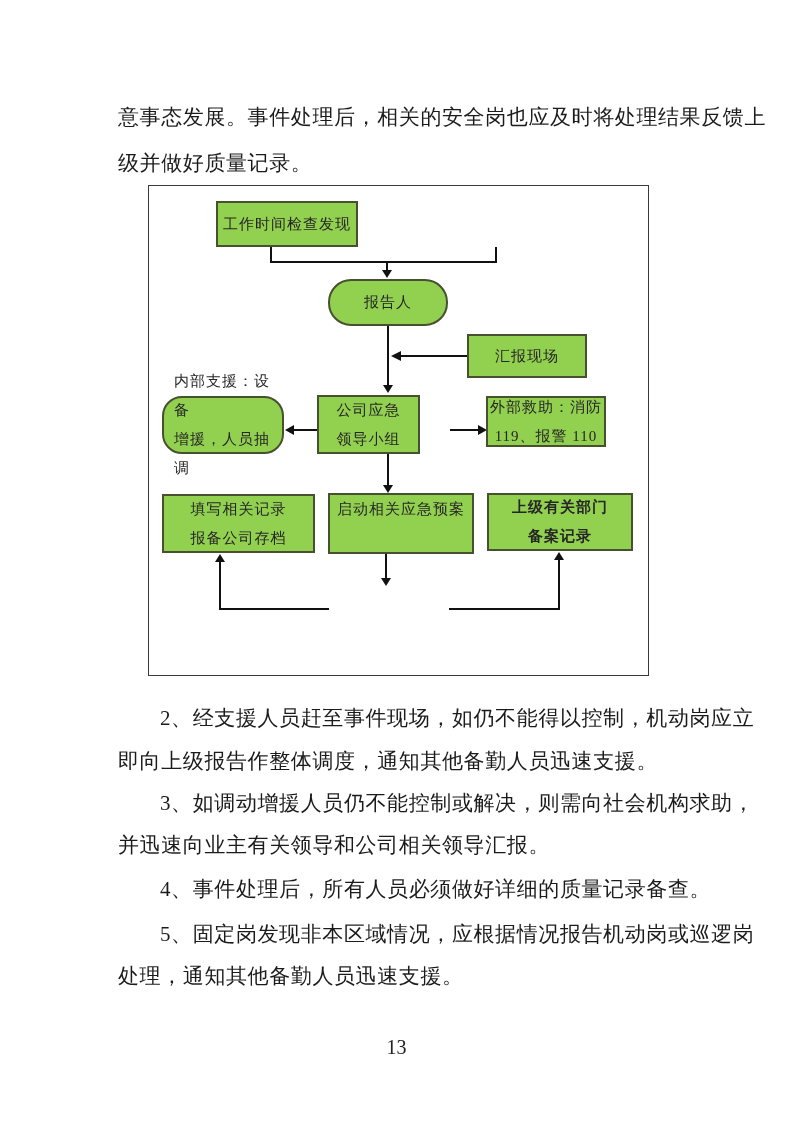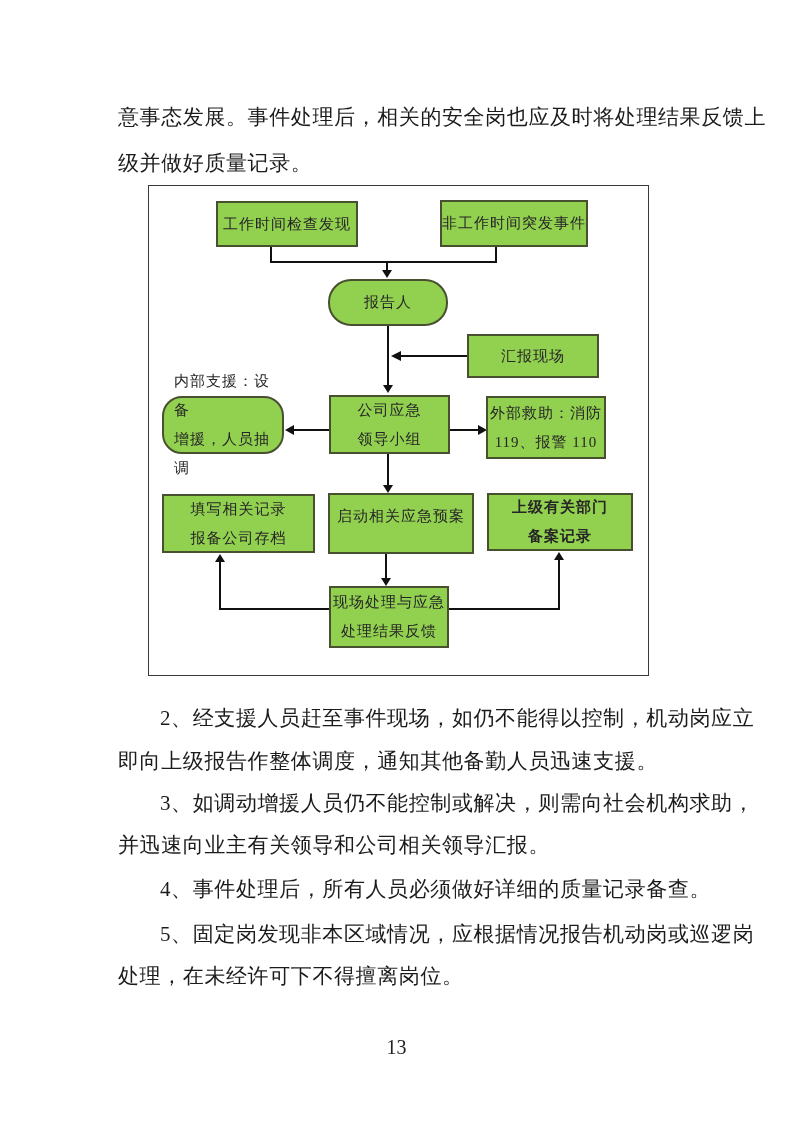--- a/index.html
+++ b/index.html
@@ -63,28 +63,28 @@
     letter-spacing: 1px;
     color: #262626;
     white-space: pre-line;
     font-family: "Liberation Serif", "DejaVu Serif", serif;
     z-index: 2;
   }
   
   .n-work      { left: 67px;  top: 15px;  width: 142px; height: 46px; }
   .n-nonwork   { left: 291px; top: 14px;  width: 148px; height: 47px; }
   .n-reporter  { left: 179px; top: 93px;  width: 120px; height: 47px; border-radius: 23px; }
-  .n-scene     { left: 318px; top: 148px; width: 132px; height: 44px; }
+  .n-scene     { left: 318px; top: 148px; width: 120px; height: 44px; }
   .n-internal  { left: 13px;  top: 210px; width: 122px; height: 58px;
                  justify-content: flex-start; text-align: left; padding-left: 10px; border-radius: 20px; }
-  .n-lead      { left: 180px; top: 209px; width: 121px; height: 59px; }
-  .n-external  { left: 337px; top: 210px; width: 120px; height: 63px; }
+  .n-lead      { left: 168px; top: 209px; width: 103px; height: 59px; }
+  .n-external  { left: 337px; top: 210px; width: 120px; height: 51px; }
   .n-record    { left: 13px;  top: 308px; width: 153px; height: 59px; }
   .n-launch    { left: 179px; top: 307px; width: 146px; height: 61px;
-                 align-items: flex-start; padding-top: 7px; }
+                 align-items: flex-start; }
   .n-superior  { left: 338px; top: 307px; width: 146px; height: 58px; font-weight: bold; }
   .n-feedback  { left: 180px; top: 400px; width: 120px; height: 62px; }
 
   #page-number {
     position: absolute;
     left: 0; top: 1036px;
     width: 793px;
     text-align: center;
     font-size: 20px;
     color: #222;
@@ -128,40 +128,37 @@
       <polygon class="arrowhead" points="232,392 242,392 237,400"></polygon>
 
       <path class="flowline" d="M180,423 L71,423 L71,376"></path>
       <polygon class="arrowhead" points="66,376 76,376 71,368"></polygon>
 
       <path class="flowline" d="M300,423 L410,423 L410,374"></path>
       <polygon class="arrowhead" points="405,374 415,374 410,366"></polygon>
     </svg>
 
     <div class="node n-work">工作时间检查发现</div>
-    <div class="node n-nonwork">非工作时间突发事件</div>
     <div class="node n-reporter">报告人</div>
     <div class="node n-scene">汇报现场</div>
     <div class="node n-internal">内部支援：设备
 增援，人员抽调</div>
     <div class="node n-lead">公司应急
 领导小组</div>
     <div class="node n-external">外部救助：消防
 119、报警 110</div>
     <div class="node n-record">填写相关记录
 报备公司存档</div>
     <div class="node n-launch">启动相关应急预案</div>
     <div class="node n-superior">上级有关部门
 备案记录</div>
-    <div class="node n-feedback">现场处理与应急
-处理结果反馈</div>
   </div>
 
   <div class="bodyline indent y2">2、经支援人员赶至事件现场，如仍不能得以控制，机动岗应立</div>
   <div class="bodyline y3">即向上级报告作整体调度，通知其他备勤人员迅速支援。</div>
   <div class="bodyline indent y4">3、如调动增援人员仍不能控制或解决，则需向社会机构求助，</div>
   <div class="bodyline y5">并迅速向业主有关领导和公司相关领导汇报。</div>
   <div class="bodyline indent y6">4、事件处理后，所有人员必须做好详细的质量记录备查。</div>
   <div class="bodyline indent y7">5、固定岗发现非本区域情况，应根据情况报告机动岗或巡逻岗</div>
-  <div class="bodyline y8">处理，在未经许可下不得擅离岗位。</div>
+  <div class="bodyline y8">处理，通知其他备勤人员迅速支援。</div>
 
   <div id="page-number">13</div>
 </div>
 
 </body></html>

